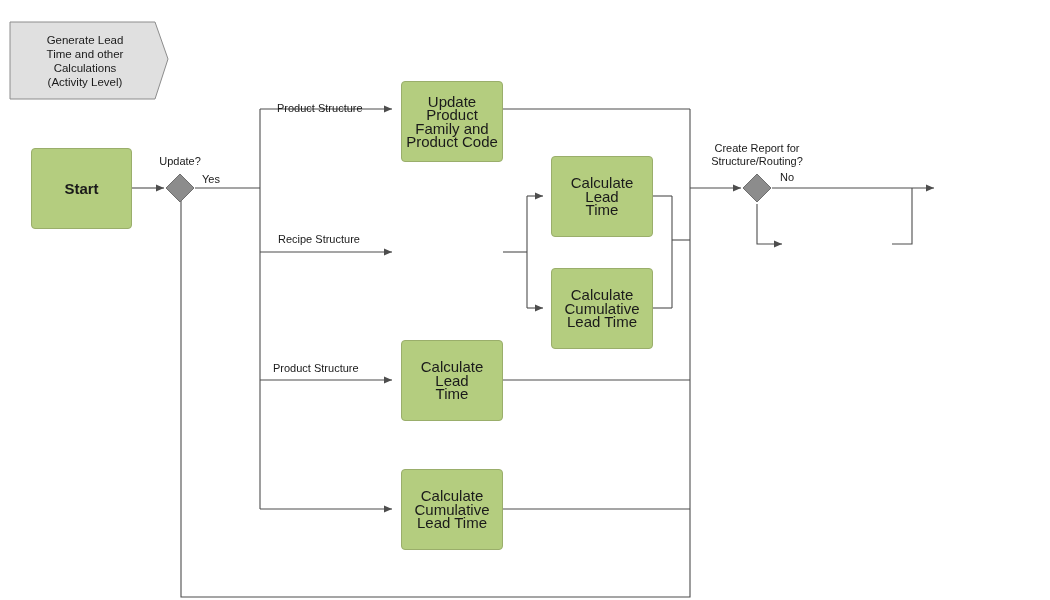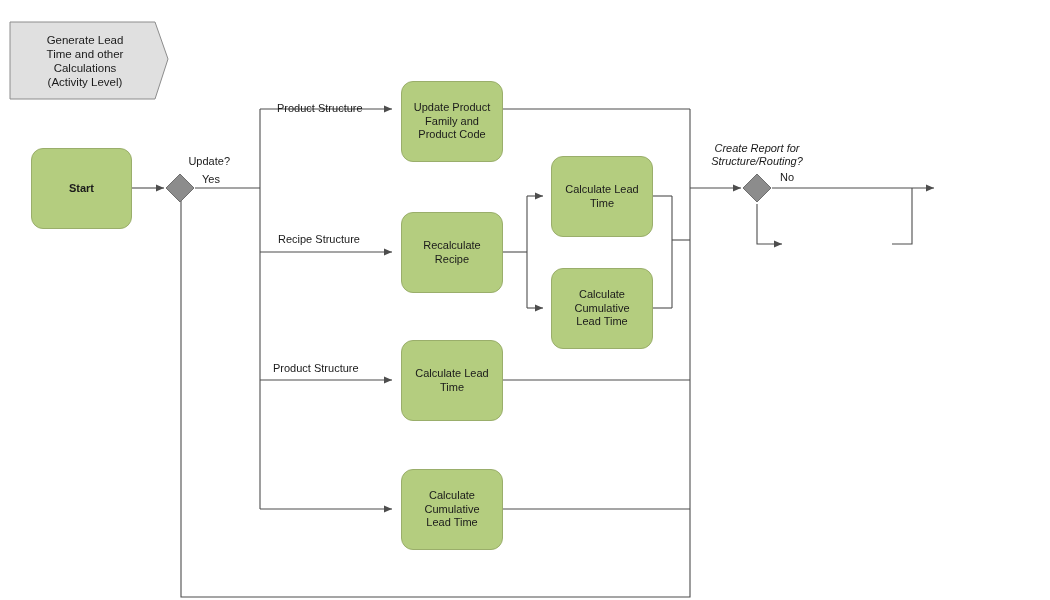--- a/index.html
+++ b/index.html
@@ -18,23 +18,23 @@
     position: absolute;
     left: 0; top: 8px;
     width: 898px;
     height: 600px;
   }
   .node {
     position: absolute;
     box-sizing: border-box;
     background: #b4cd7f;
     border: 1px solid #9aae6b;
-    border-radius: 12px;
+    border-radius: 4px;
     color: #1a1a1a;
-    font-size: 11px;
+    font-size: 15px;
     line-height: 13.5px;
     display: flex;
     align-items: center;
     justify-content: center;
     text-align: center;
     padding: 2px 4px;
     white-space: pre-line;
   }
   .banner {
     position: absolute;
@@ -136,41 +136,39 @@
 Time and other
 Calculations
 (Activity Level)</div>
 
   <div class="node" style="left:31px; top:140px; width:101px; height:81px;font-weight:bold;">Start</div>
 
   <div class="node" style="left:401px; top:73px; width:102px; height:81px;">Update Product
 Family and
 Product Code</div>
 
-  <div class="node" style="left:401px; top:204px; width:102px; height:81px;">Recalculate
-Recipe</div>
 
   <div class="node" style="left:551px; top:148px; width:102px; height:81px;">Calculate Lead
 Time</div>
 
   <div class="node" style="left:551px; top:260px; width:102px; height:81px;">Calculate
 Cumulative
 Lead Time</div>
 
   <div class="node" style="left:401px; top:332px; width:102px; height:81px;">Calculate Lead
 Time</div>
 
   <div class="node" style="left:401px; top:461px; width:102px; height:81px;">Calculate
 Cumulative
 Lead Time</div>
 
 
 
-  <div class="gw-label" style="left:130px; top:147px; width:100px;text-align:right;">Update?</div>
-  <div class="gw-label" style="left:687px; top:134px; width:140px;font-style:italic;">Create Report for
+  <div class="gw-label" style="left:130px; top:147px; width:100px;">Update?</div>
+  <div class="gw-label" style="left:687px; top:134px; width:140px;">Create Report for
 Structure/Routing?</div>
 
   <div class="edge-label" style="left:202px; top:165px;">Yes</div>
   <div class="edge-label" style="left:780px; top:163px;">No</div>
   <div class="edge-label" style="left:277px; top:94px;">Product Structure</div>
   <div class="edge-label" style="left:278px; top:225px;">Recipe Structure</div>
   <div class="edge-label" style="left:273px; top:354px;">Product Structure</div>
 
 </div>
 

